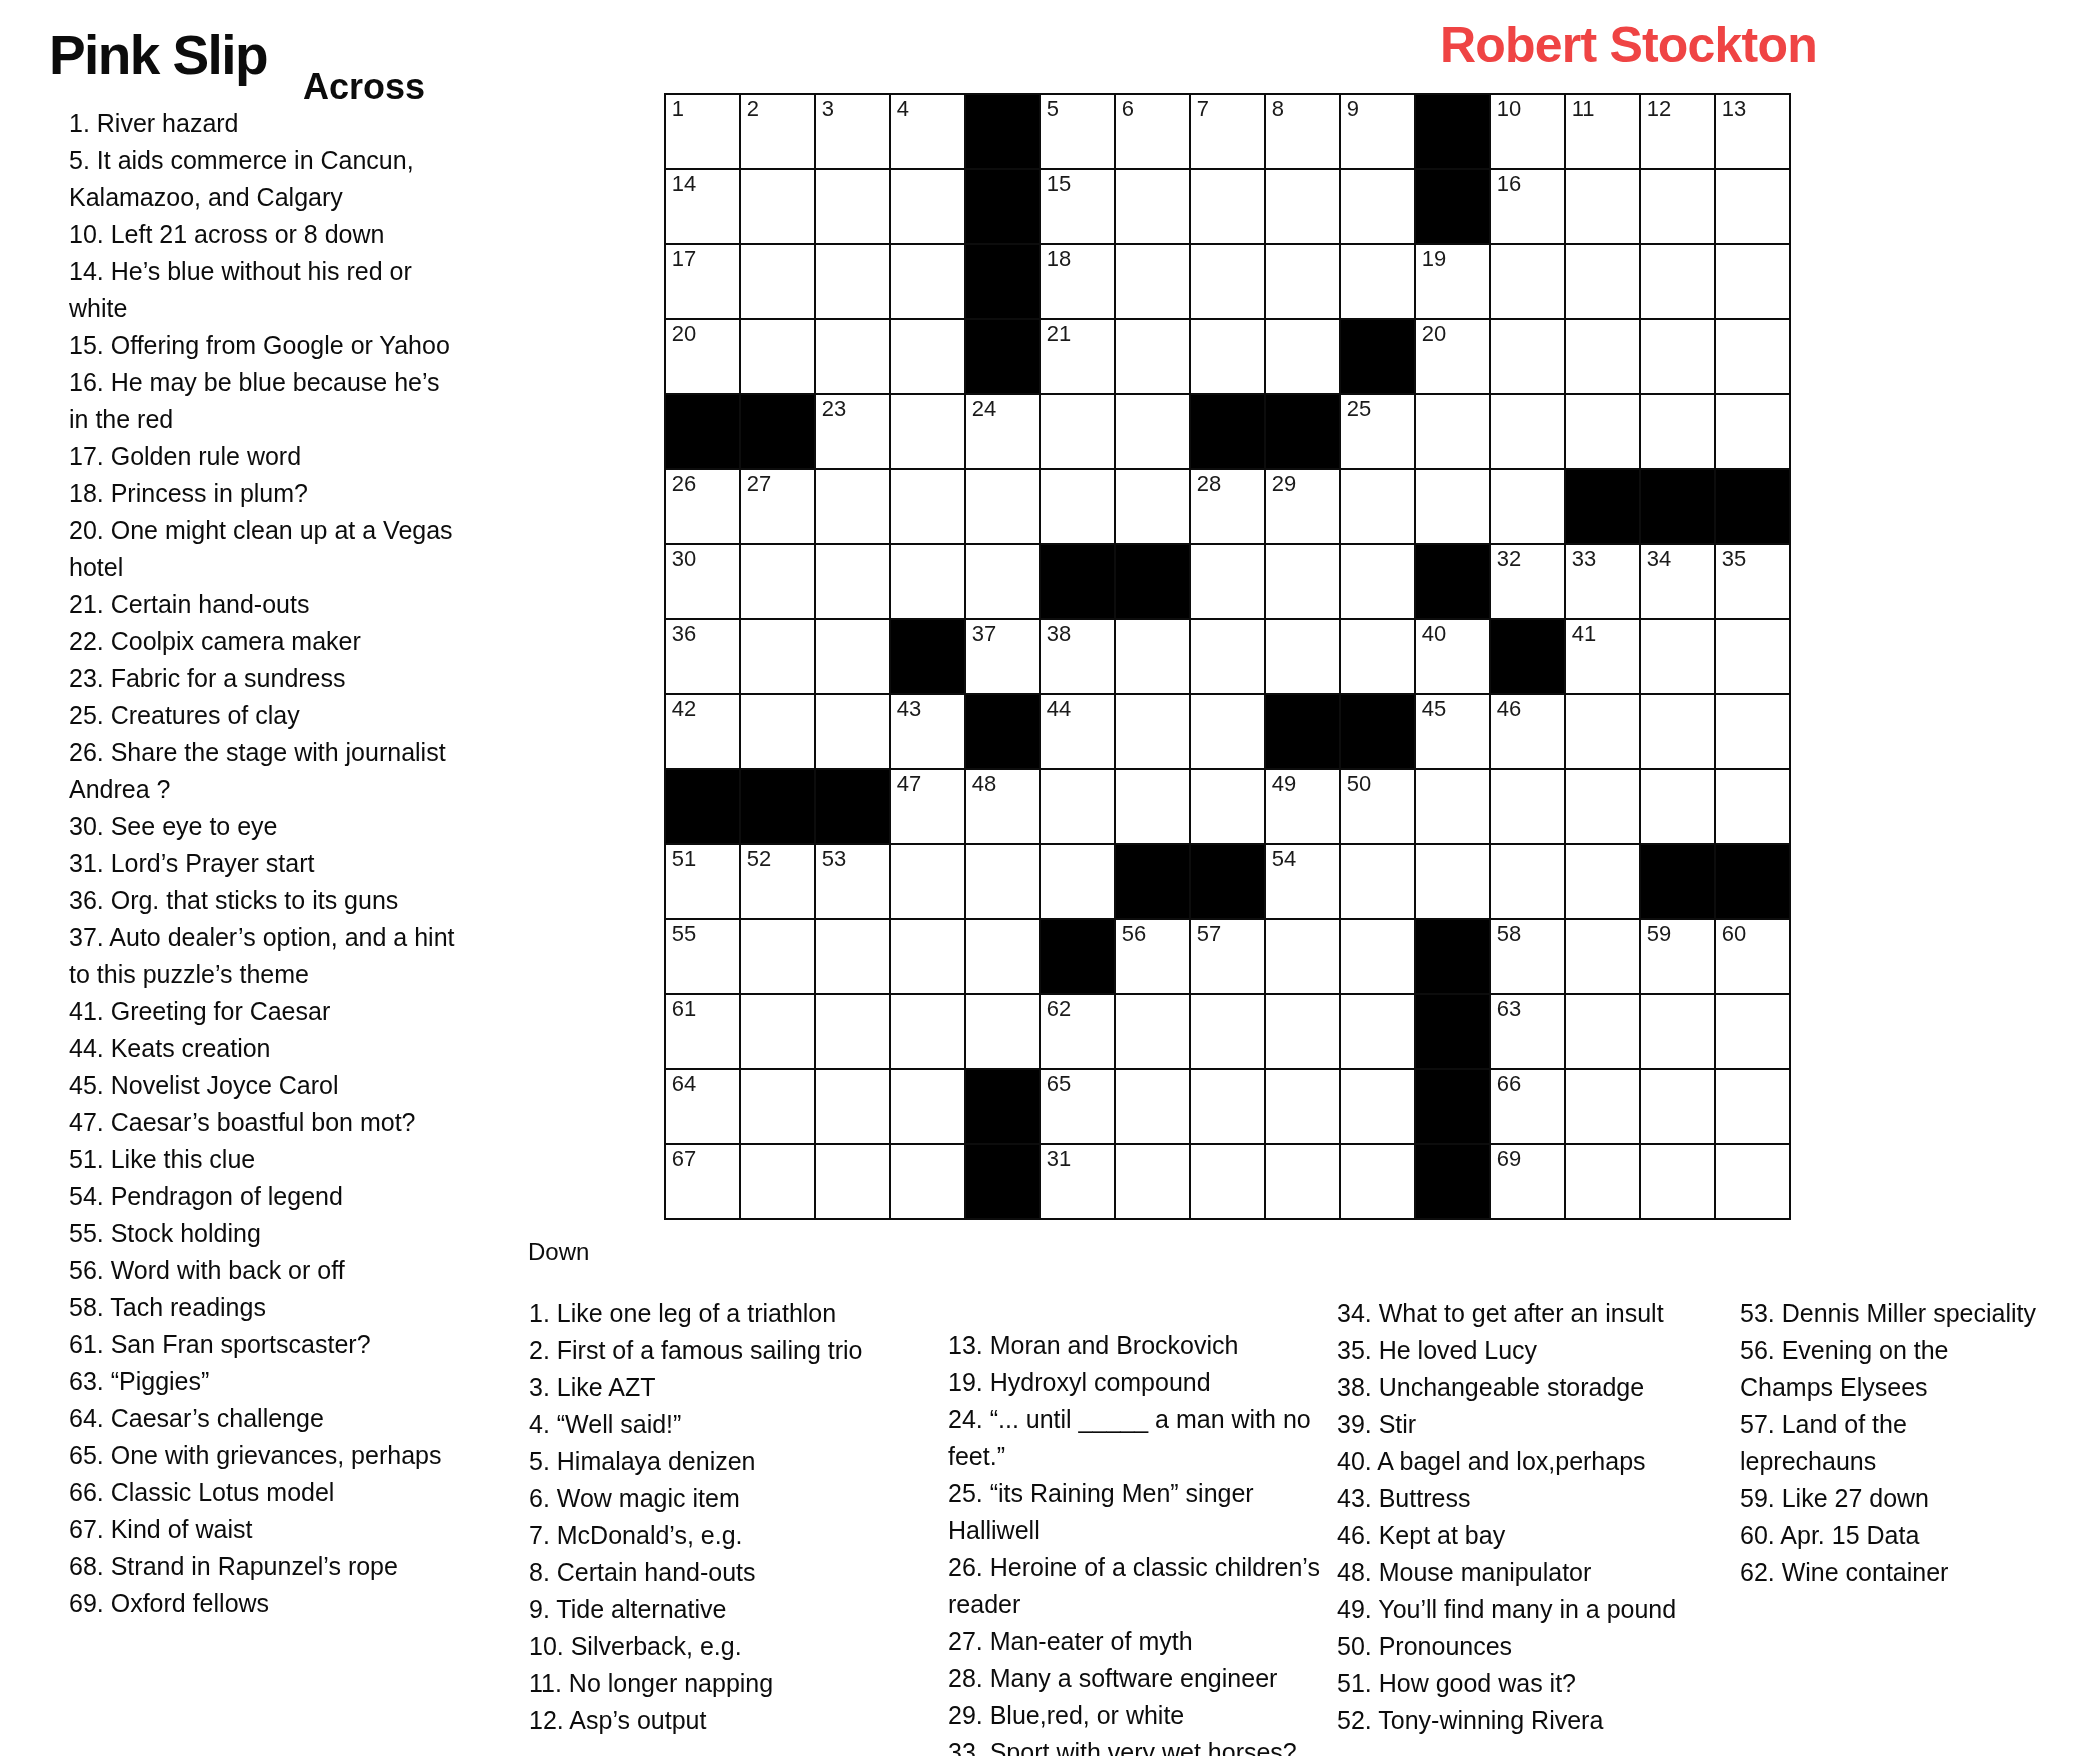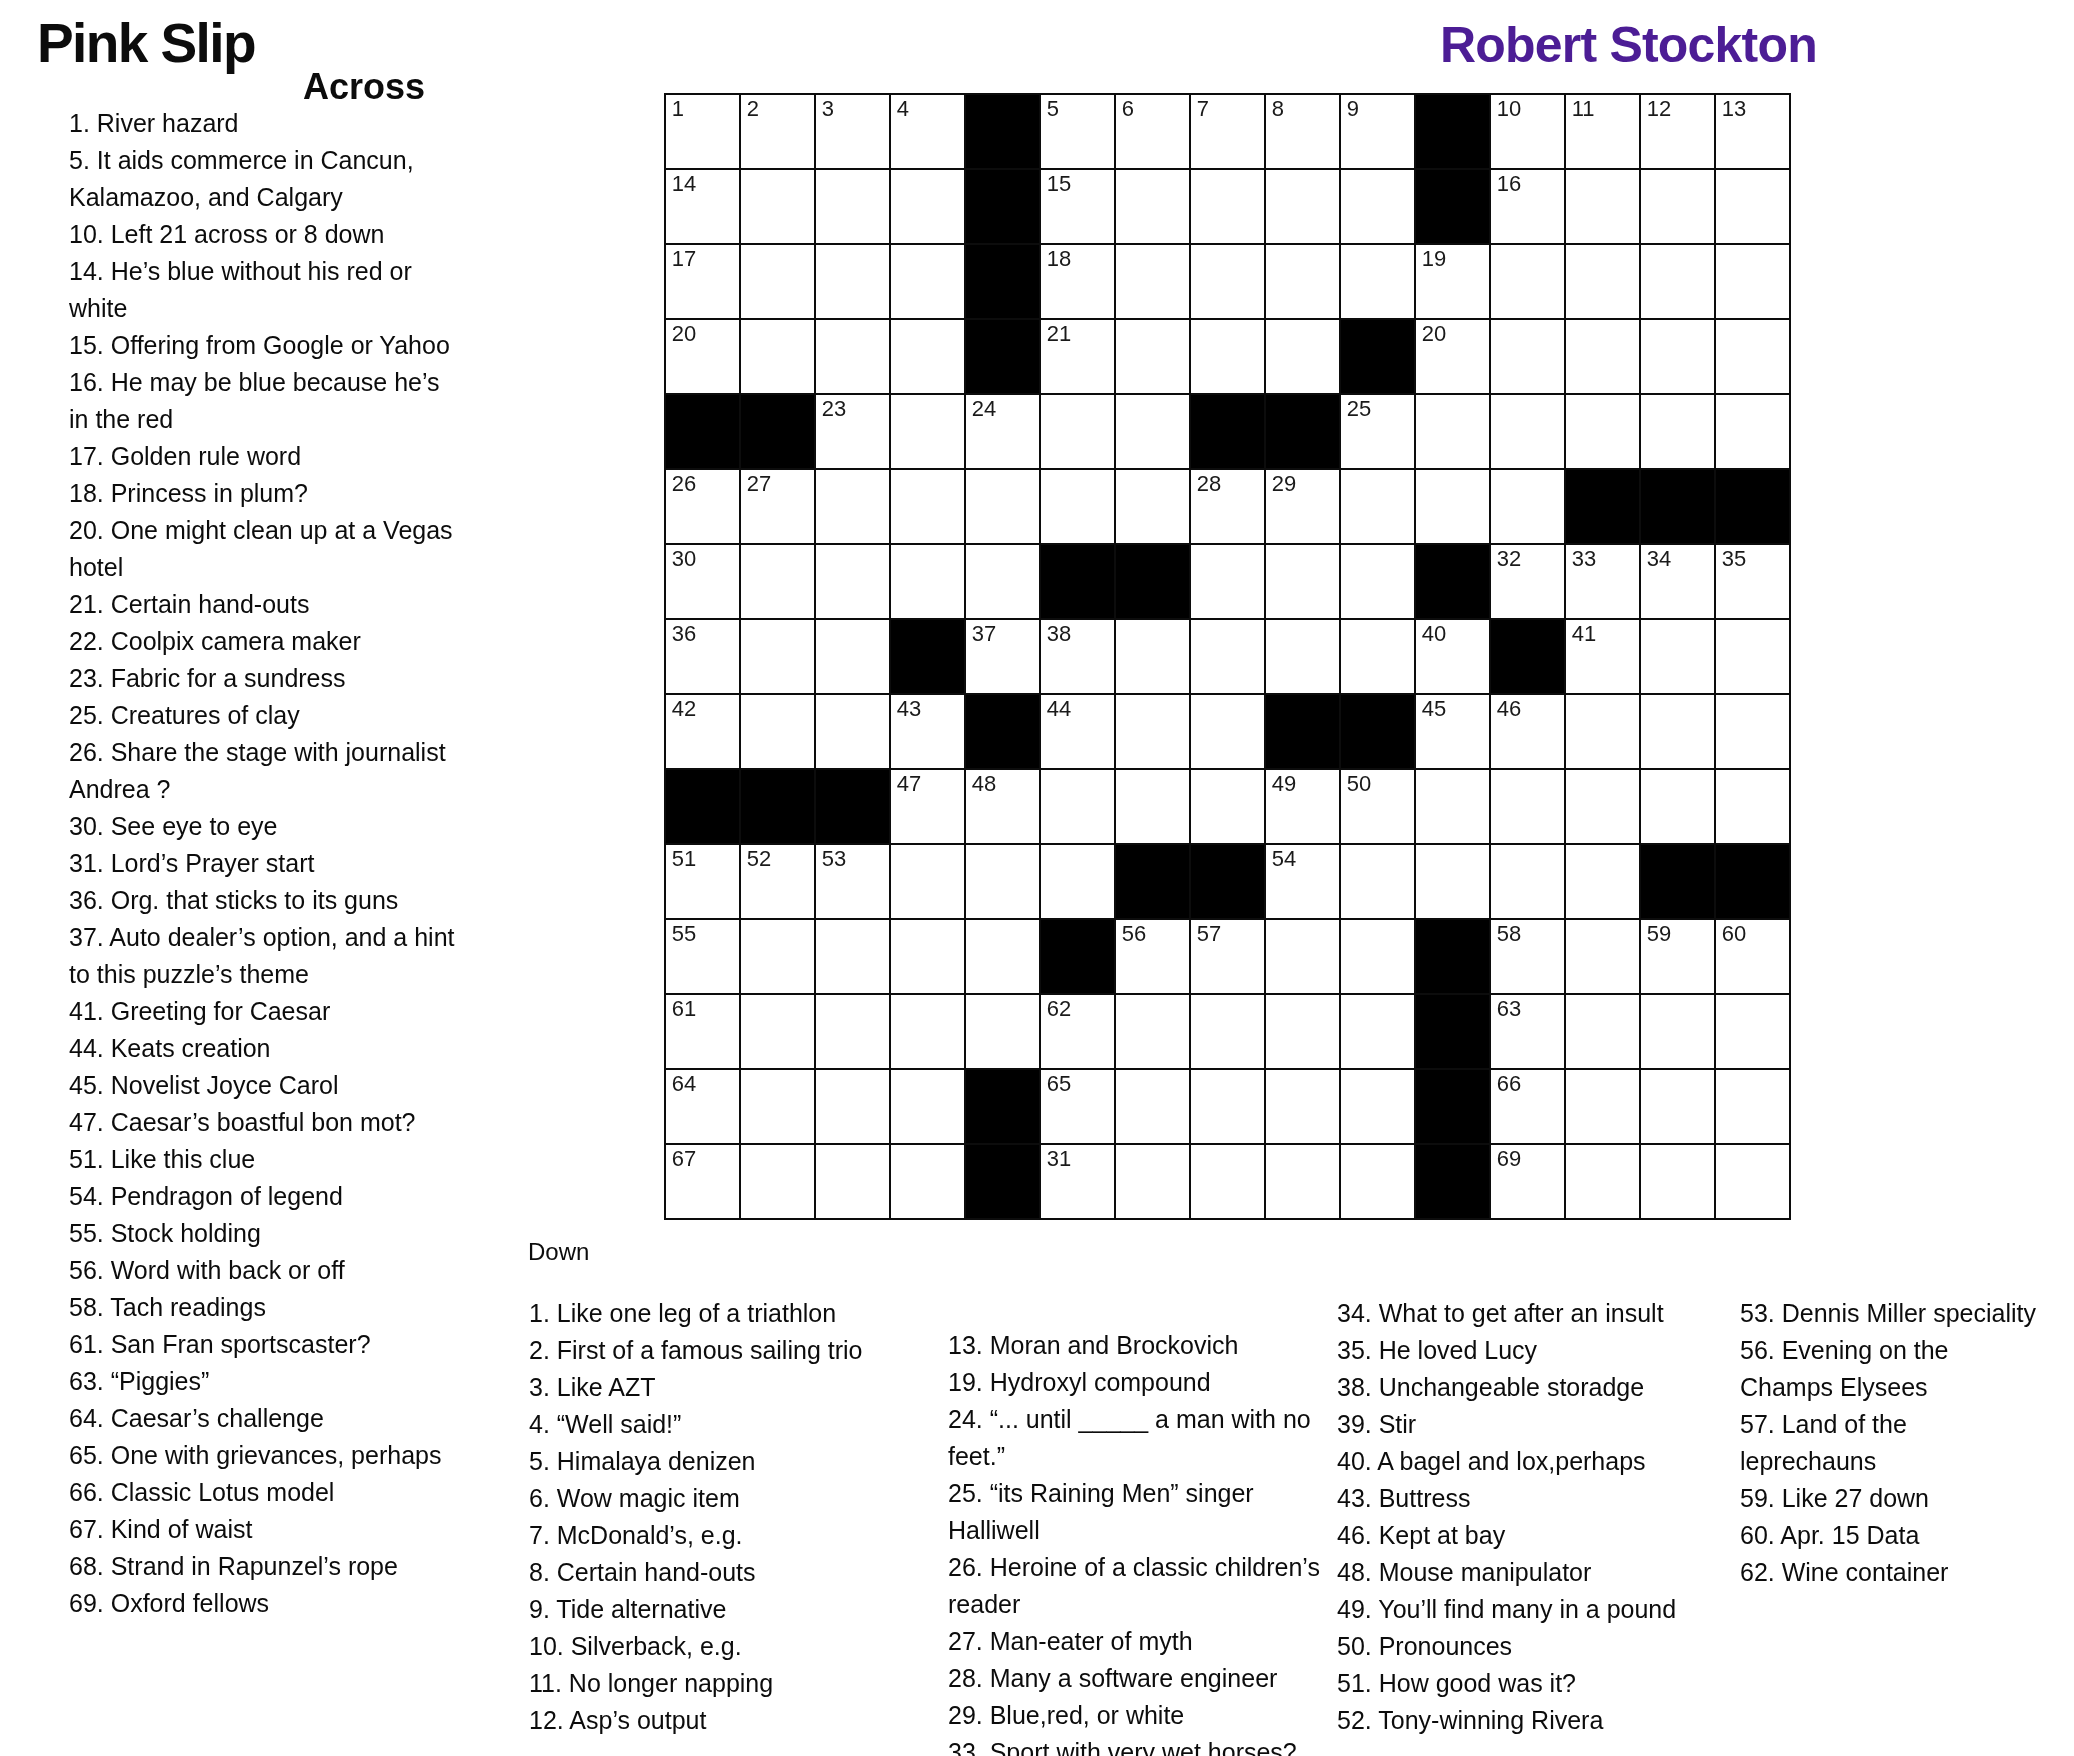--- a/index.html
+++ b/index.html
@@ -1,26 +1,26 @@
 <!DOCTYPE html>
 <html style="font-size:13px"><head>
 <meta charset="utf-8">
 <style>
   html,body{margin:0;padding:0;}
   body{
     width:2074px;height:1756px;position:relative;background:#ffffff;color:#0c0c0c;
     font-family:"Liberation Sans", sans-serif;overflow:hidden;
   }
   .title{
-    position:absolute;left:37px;top:11.3px;margin:0;
+    position:absolute;left:37px;top:11.3px;margin:12px;
     font-size:55px;font-weight:700;letter-spacing:-1.6px;color:#0c0c0c;
   }
   .byline{
     position:absolute;left:1440px;top:16px;
-    font-size:50px;font-weight:700;letter-spacing:-0.8px;color:#4c1d95;
+    font-size:50px;font-weight:700;letter-spacing:-0.8px;color:#ef4444;
   }
   .across-header{
     position:absolute;left:303px;top:66px;
     font-size:36px;font-weight:700;
   }
   .down-header{
     position:absolute;left:528px;top:1238px;
     font-size:24px;font-weight:400;
   }
   .across-list{

